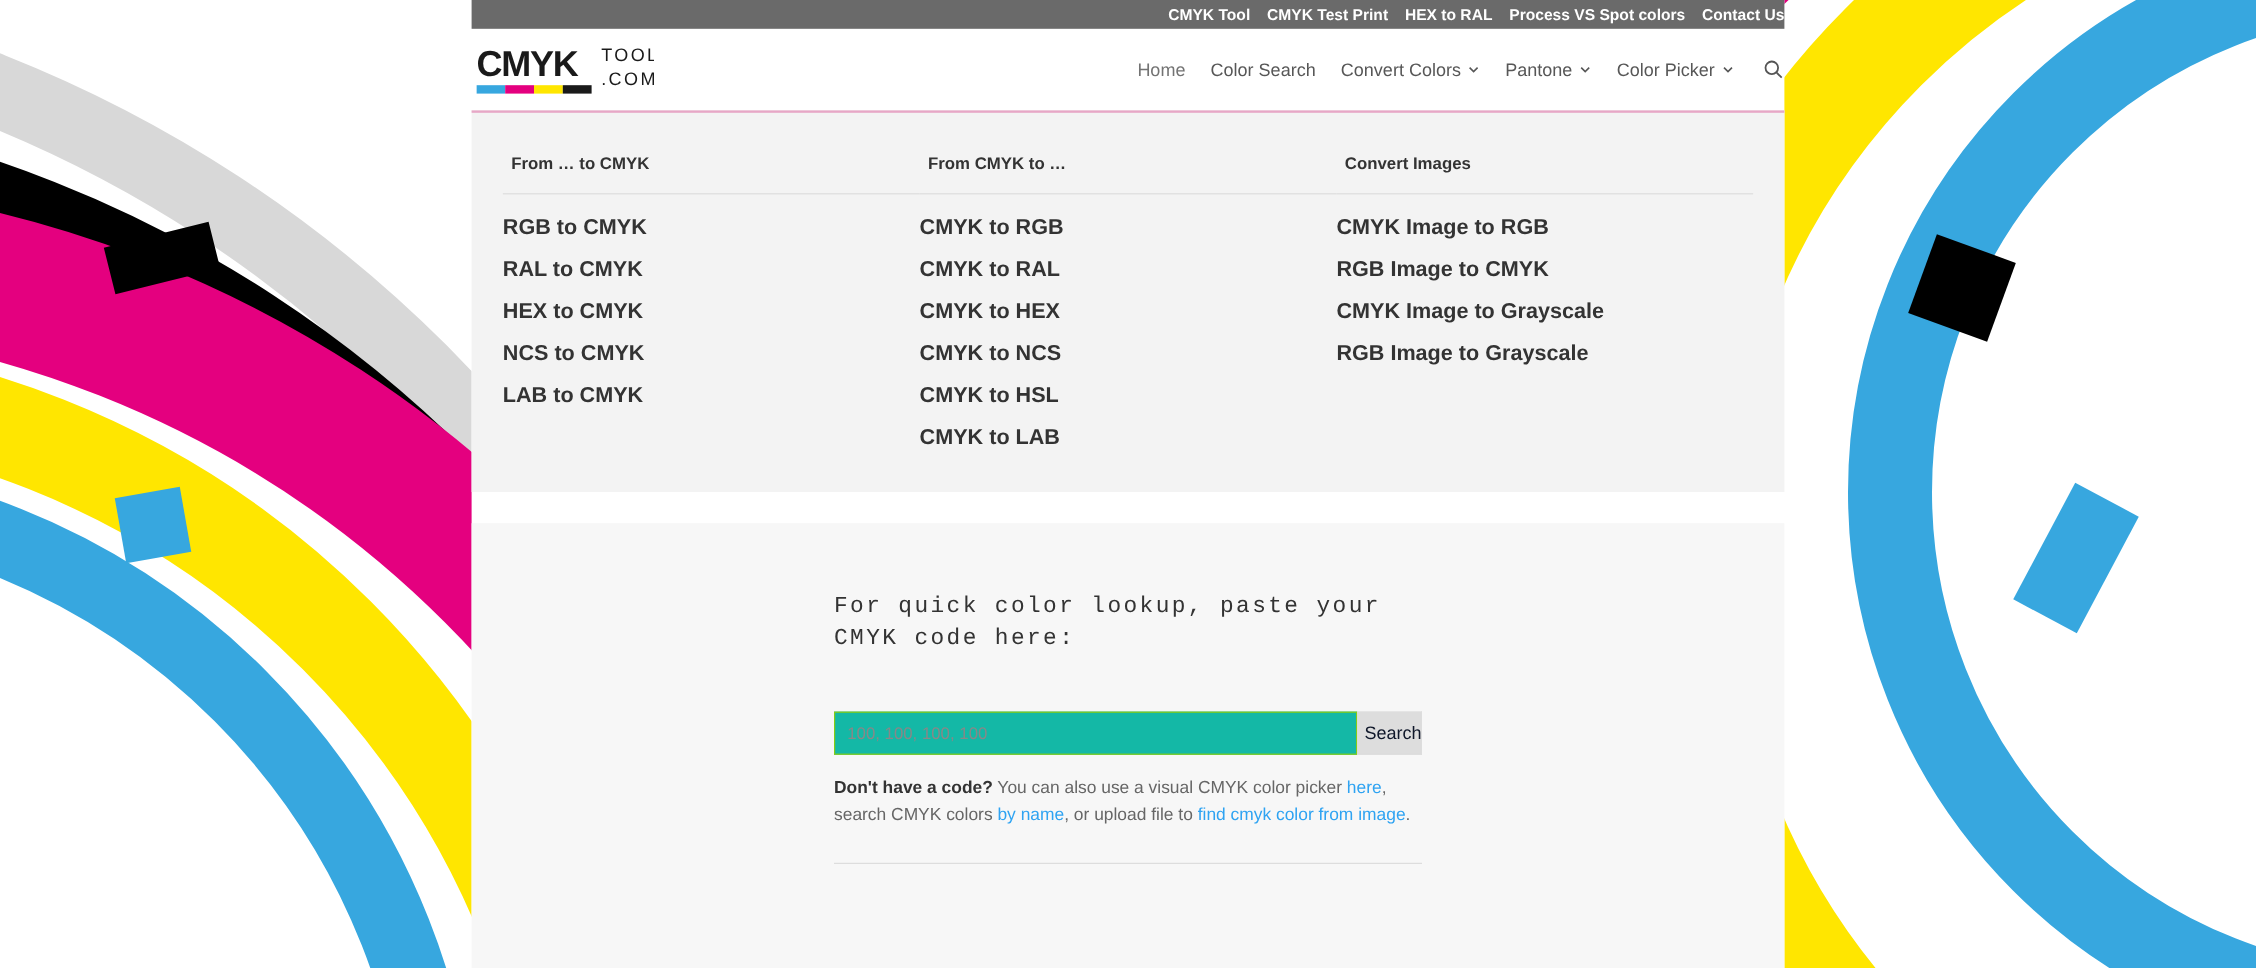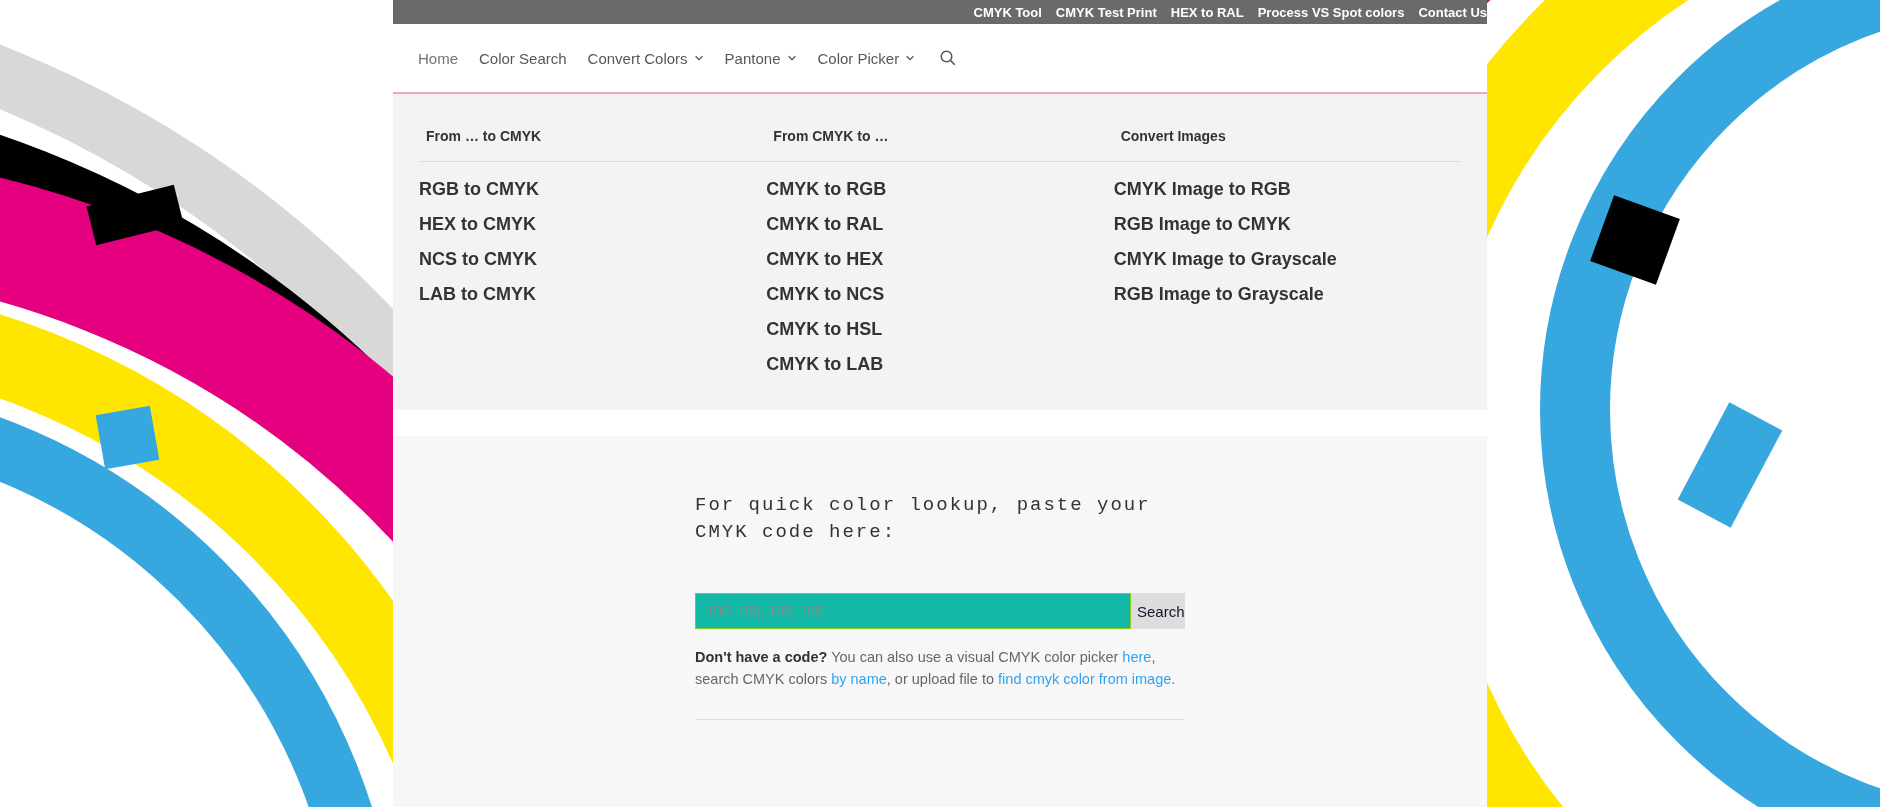--- a/index.html
+++ b/index.html
@@ -180,20 +180,31 @@
     <ul id="topbar-list">
         <li>CMYK Tool</li>
         <li>CMYK Test Print</li>
         <li>HEX to RAL</li>
         <li>Process VS Spot colors</li>
         <li>Contact Us</li>
       </ul>
   </div>
 
   <div class="header">
+    <a class="logo">
+      <svg width="148" height="54" viewBox="0 0 148 54">
+        <text x="0" y="32" font-family="Arial Black,Arial,sans-serif" font-weight="900" font-size="30" fill="#1a1a1a" letter-spacing="-1">CMYK</text>
+        <rect x="0" y="40" width="24" height="7" fill="#37a7df"></rect>
+        <rect x="24" y="40" width="24" height="7" fill="#e4007f"></rect>
+        <rect x="48" y="40" width="24" height="7" fill="#ffe600"></rect>
+        <rect x="72" y="40" width="24" height="7" fill="#1a1a1a"></rect>
+        <text x="104" y="20" font-family="Arial,sans-serif" font-weight="400" font-size="15" fill="#1a1a1a" letter-spacing="2">TOOL</text>
+        <text x="104" y="40" font-family="Arial,sans-serif" font-weight="400" font-size="15" fill="#1a1a1a" letter-spacing="2">.COM</text>
+      </svg>
+    </a>
     <nav class="mainnav" id="mainnav">
 
       <a class="active">
           <span>Home</span>
         </a>
         <a>
           <span>Color Search</span>
         </a>
         <a>
           <span>Convert Colors</span>
@@ -222,20 +233,21 @@
     </nav>
   </div>
 
   <div class="panel">
     <div class="panel-cols" id="panel-cols">
         <div class="panel-col">
           <h3>From … to CMYK</h3>
           <hr class="panel-hr">
           <ul>
             <li>RGB to CMYK</li>
+            <li>RAL to CMYK</li>
             <li>HEX to CMYK</li>
             <li>NCS to CMYK</li>
             <li>LAB to CMYK</li>
           </ul>
         </div>
         <div class="panel-col">
           <h3>From CMYK to …</h3>
           <hr class="panel-hr">
           <ul>
             <li>CMYK to RGB</li>

